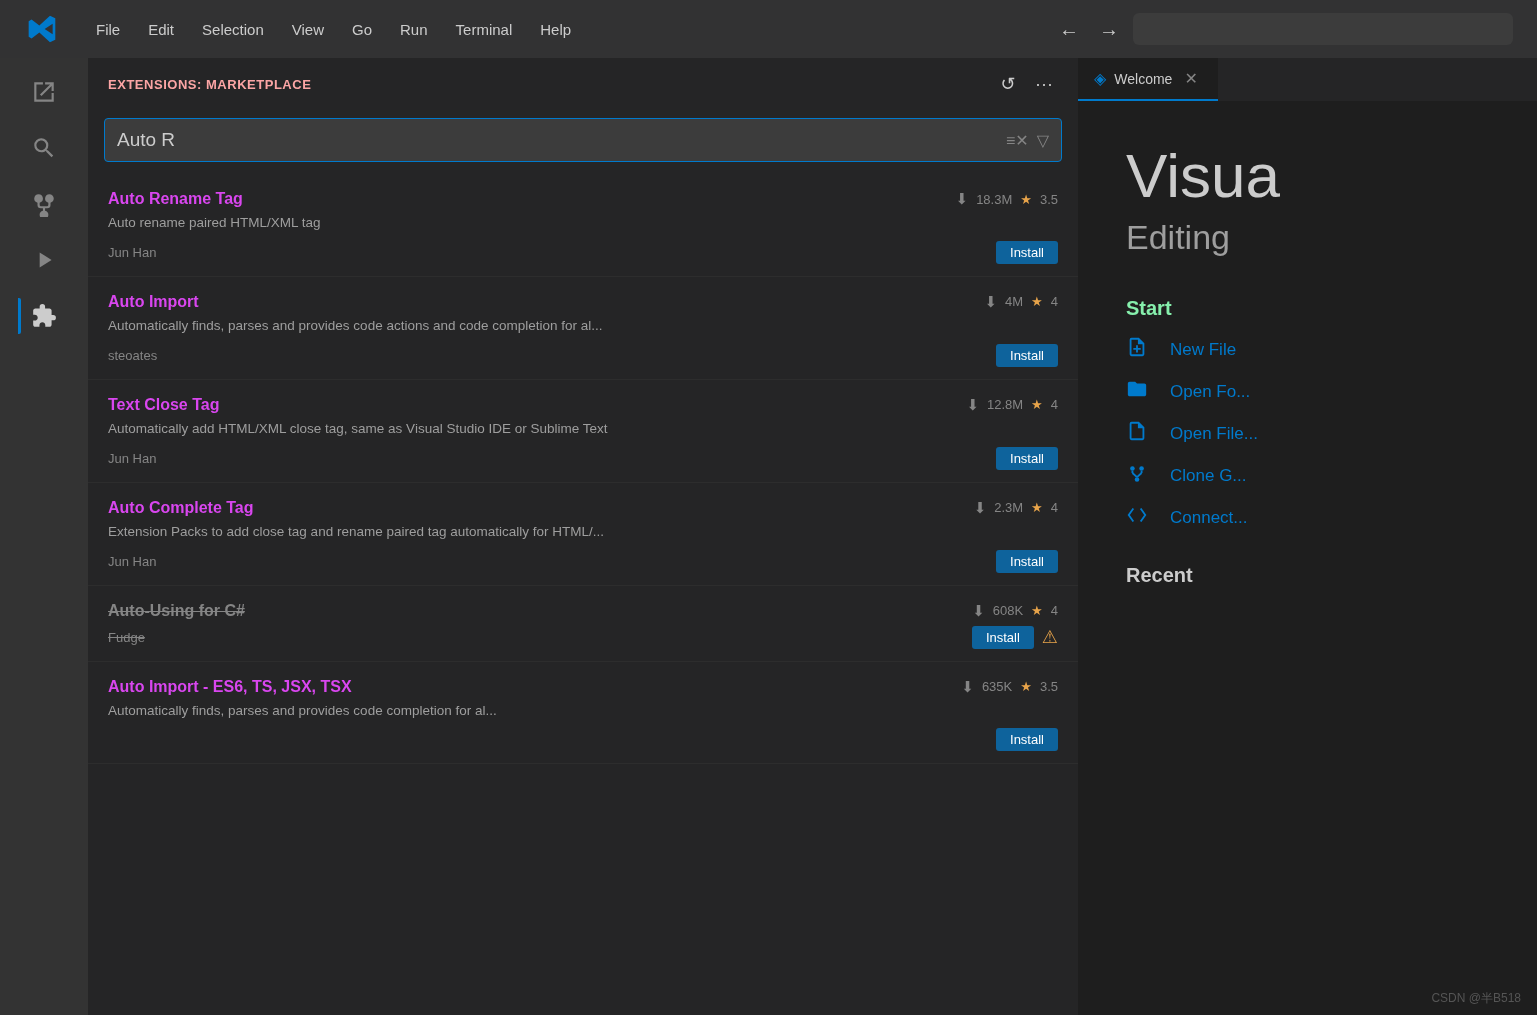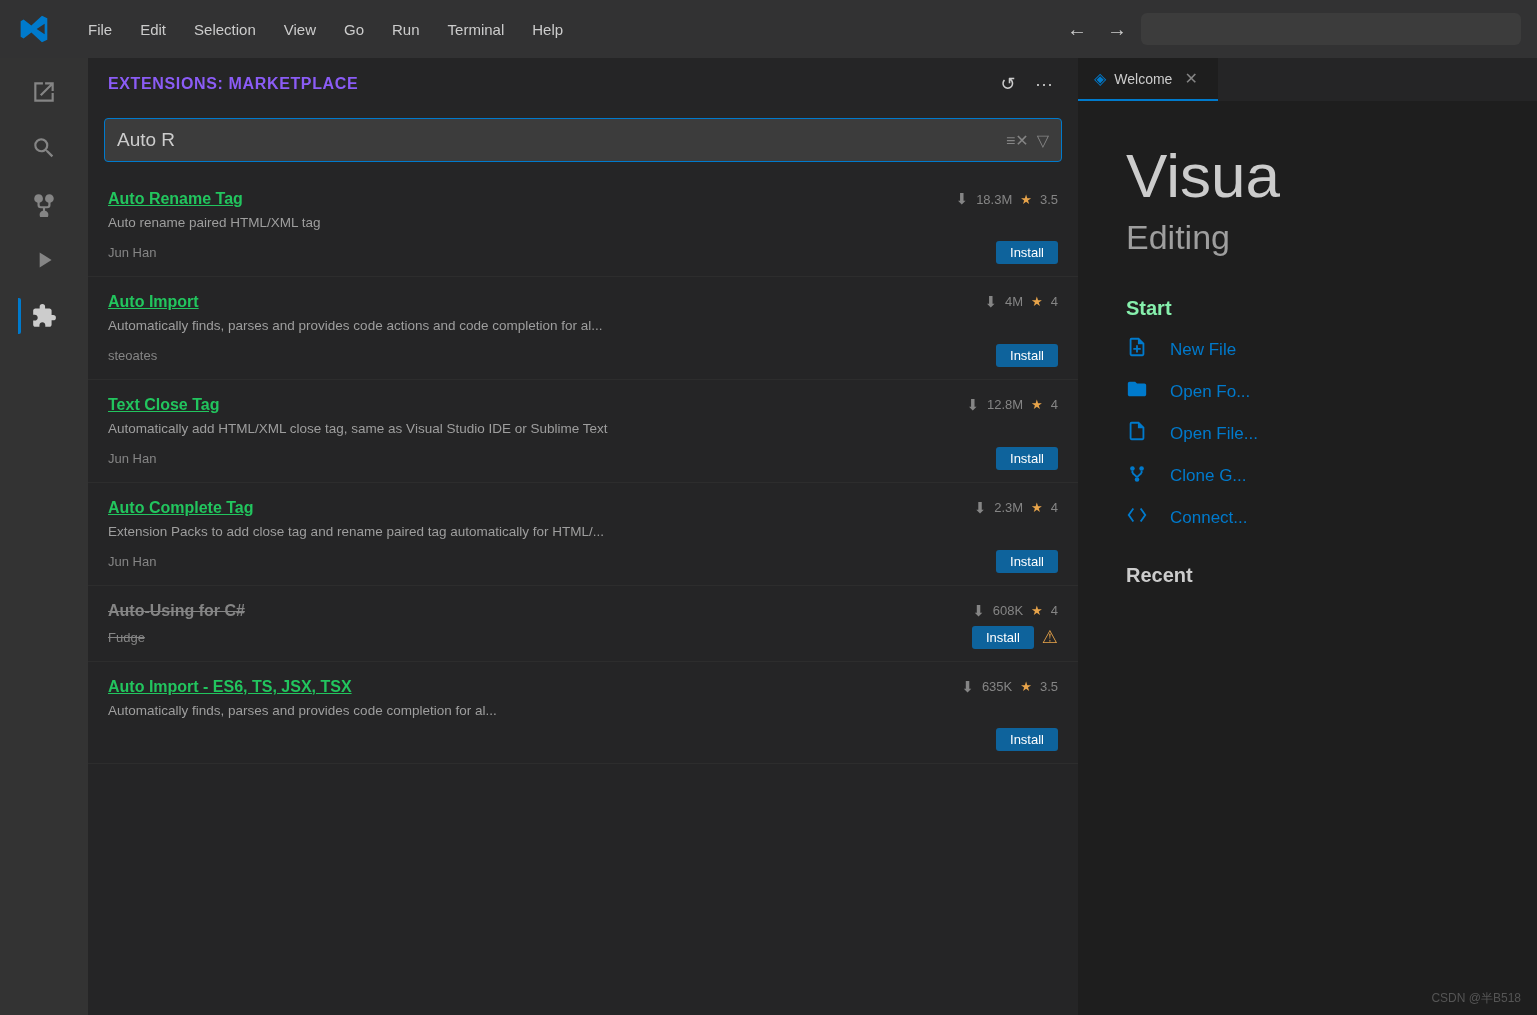--- a/index.html
+++ b/index.html
@@ -11,21 +11,21 @@
       overflow: hidden;
       color: #cccccc;
     }
 
     
     .titlebar {
       height: 58px;
       background: #323233;
       display: flex;
       align-items: center;
-      padding: 0 16px;
+      padding: 0 24px;
       gap: 24px;
       user-select: none;
     }
     .titlebar-logo {
       width: 36px;
       height: 36px;
       display: flex;
       align-items: center;
       justify-content: center;
     }
@@ -118,23 +118,23 @@
       overflow: hidden;
     }
     .sidebar-header {
       height: 52px;
       display: flex;
       align-items: center;
       padding: 0 20px;
       justify-content: space-between;
     }
     .sidebar-title {
-      font-size: 16px;
+      font-size: 13px;
       font-weight: 700;
-      color: #8b5cf6;
+      color: #fca5a5;
       letter-spacing: 0.04em;
       text-transform: uppercase;
     }
     .sidebar-actions {
       display: flex;
       gap: 8px;
     }
     .sidebar-action-btn {
       width: 28px;
       height: 28px;
@@ -193,22 +193,21 @@
     }
     .ext-header {
       display: flex;
       align-items: flex-start;
       justify-content: space-between;
       margin-bottom: 6px;
     }
     .ext-name {
       font-size: 16px;
       font-weight: 700;
-      color: #22c55e;
-      text-decoration: underline;
+      color: #d946ef;
     }
     .ext-meta {
       display: flex;
       align-items: center;
       gap: 8px;
       color: #858585;
       font-size: 13px;
     }
     .ext-meta-icon {
       font-size: 15px;

